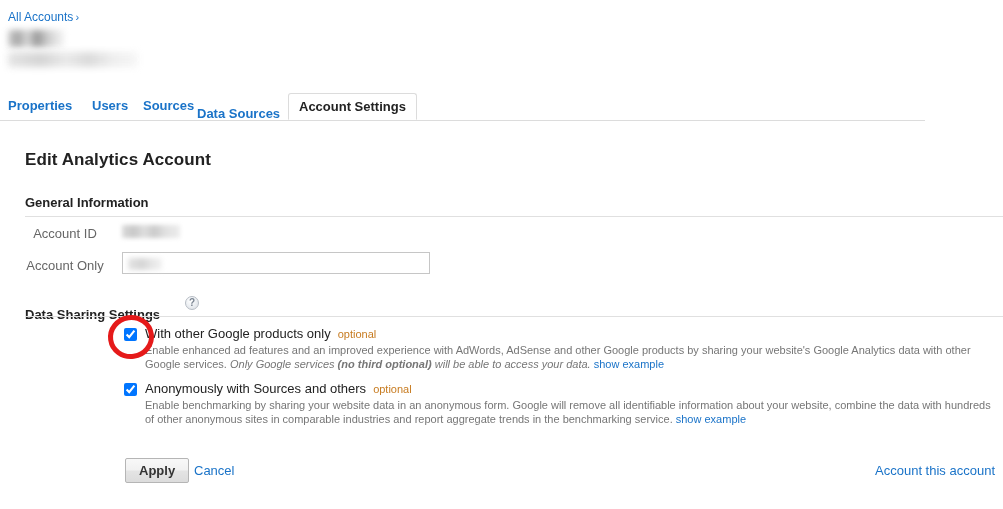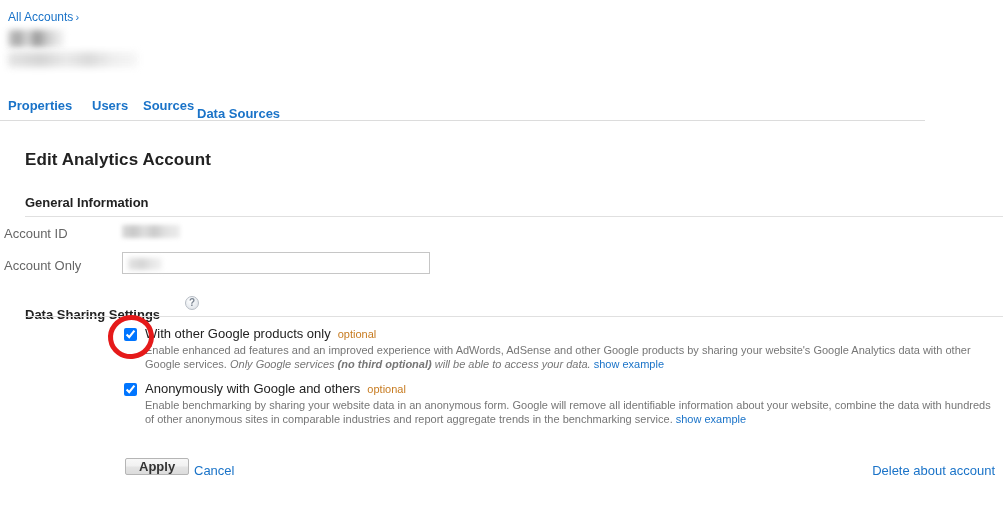--- a/index.html
+++ b/index.html
@@ -140,23 +140,23 @@
     line-height: 12px;
     text-align: center;
     cursor: pointer;
   }
 
   
   .field-label {
     position: absolute;
     font-size: 13px;
     color: #666666;
-    text-align: left;
+    text-align: center;
     width: 98px;
-    left: 4px;
+    left: 16px;
   }
   #account-id-label { top: 226px; }
   #account-name-label { top: 258px; }
 
   #account-id-value-redacted {
     position: absolute;
     left: 122px;
     top: 225px;
     width: 58px;
     height: 13px;
@@ -251,21 +251,21 @@
     height: 48px;
     pointer-events: none;
     z-index: 30;
   }
 
   
   #apply-button {
     position: absolute;
     left: 125px;
     top: 458px;
-    height: 17px;
+    height: 25px;
     padding: 0 13px;
     font-family: "Liberation Sans", sans-serif;
     font-size: 13px;
     font-weight: bold;
     color: #333333;
     background: linear-gradient(to bottom,#f8f8f8 0%,#f1f1f1 48%,#e4e4e4 52%,#dcdcdc 100%);
     border: 1px solid #b5b5b5;
     border-radius: 2px;
     cursor: pointer;
     box-sizing: border-box;
@@ -298,20 +298,21 @@
   <span class="crumb-link">All Accounts</span><span class="crumb-sep">›</span>
 </div>
 <div id="account-title-redacted"></div>
 <div id="account-subtitle-redacted"></div>
 
 <div id="tab-bar">
   <div class="tab" style="left:8px;">Properties</div>
   <div class="tab" style="left:92px;">Users</div>
   <div class="tab" style="left:143px;">Sources</div>
   <div class="tab" style="left:197px;margin-top:8px;">Data Sources</div>
+  <div class="tab active" style="left:288px;">Account Settings</div>
 </div>
 
 <div id="page-title">Edit Analytics Account</div>
 
 <div class="section-heading" id="general-info-heading">General Information</div>
 <div class="section-rule" id="general-info-rule"></div>
 
 <div class="field-label" id="account-id-label">Account ID</div>
 <div id="account-id-value-redacted"></div>
 
@@ -327,24 +328,24 @@
   <input class="opt-checkbox" type="checkbox" checked="" style="">
   <div class="opt-title-row">
     <span class="opt-title">With other Google products only</span><span class="opt-optional">optional</span>
   </div>
   <div class="opt-desc"><span>Enable enhanced ad features and an improved experience with AdWords, AdSense and other Google products by sharing your website's Google Analytics data with other Google services. </span><em>Only Google services </em><span class="em-bold">(no third optional)</span><em> will be able to access your data. </em><span class="show-example">show example</span></div>
 </div>
 
 <div class="share-option" id="share-option-anonymous">
   <input class="opt-checkbox" type="checkbox" checked="" style="">
   <div class="opt-title-row">
-    <span class="opt-title">Anonymously with Google and others</span><span class="opt-optional">optional</span>
+    <span class="opt-title">Anonymously with Sources and others</span><span class="opt-optional">optional</span>
   </div>
   <div class="opt-desc"><span>Enable benchmarking by sharing your website data in an anonymous form. Google will remove all identifiable information about your website, combine the data with hundreds of other anonymous sites in comparable industries and report aggregate trends in the benchmarking service. </span><span class="show-example">show example</span></div>
 </div>
 
 <svg id="annotation-circle" viewBox="0 0 50 48">
   <ellipse cx="25" cy="24" rx="20.5" ry="19.5" fill="none" stroke="#e51a1a" stroke-width="5" stroke-linecap="round" transform="rotate(-8 25 24)"></ellipse>
 </svg>
 
 <button id="apply-button">Apply</button>
 <span id="cancel-link">Cancel</span>
-<span id="delete-account-link">Delete about account</span>
+<span id="delete-account-link">Account this account</span>
 
 </body></html>

